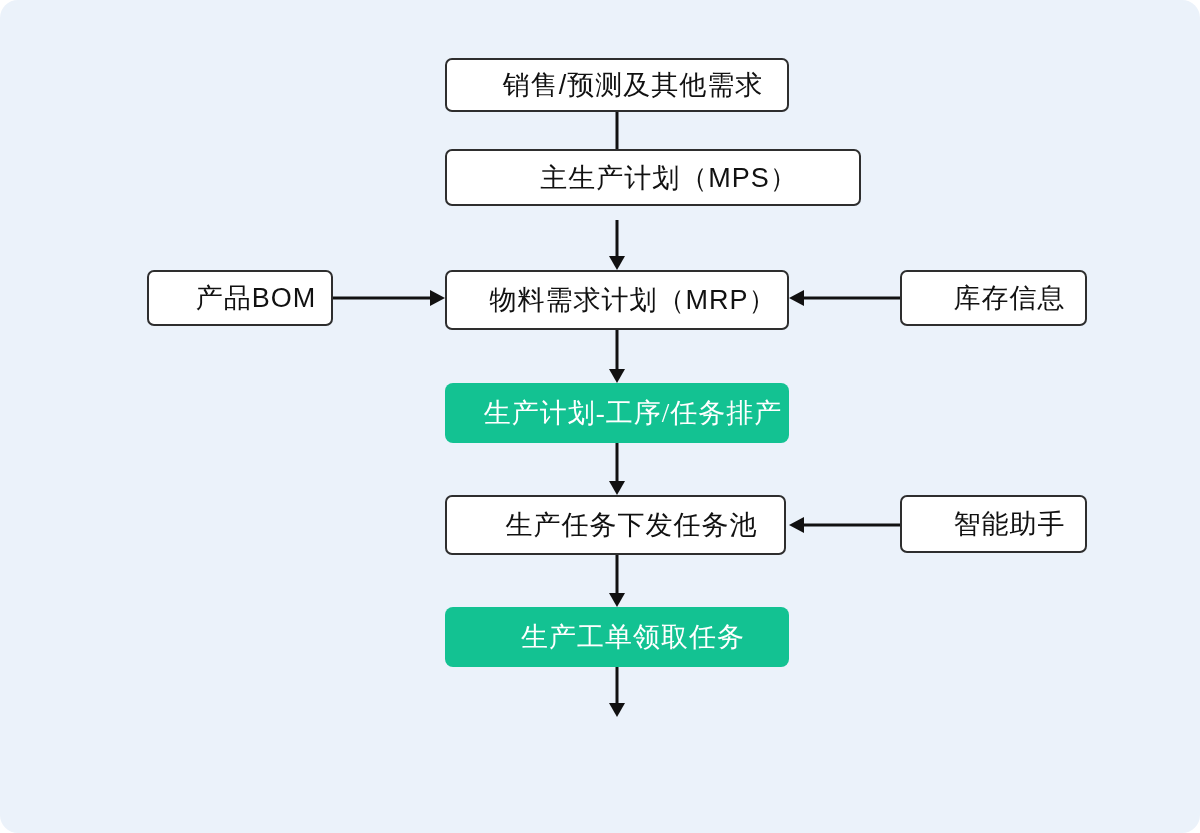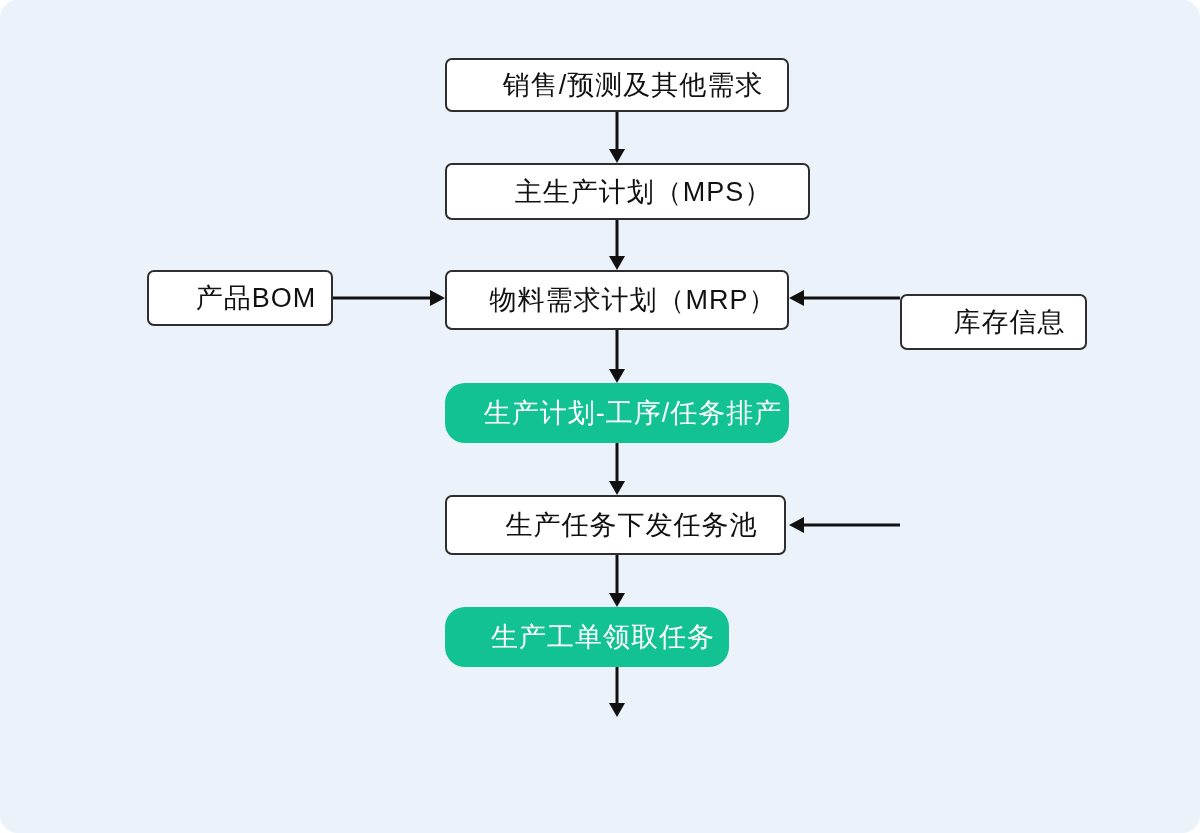--- a/index.html
+++ b/index.html
@@ -46,22 +46,23 @@
   }
   .node.white {
     background: var(--node-fill-white, #ffffff);
     border: 2px solid var(--border-color, #2E2E2E);
     border-radius: 7px;
     color: var(--text-color, #111111);
   }
   .node.green {
     background: var(--node-fill-green, #13C292);
     border: none;
-    border-radius: 20px;
+    border-radius: 8px;
     color: var(--green-text-color, #ffffff);
+    font-family: Liberation Serif, serif;
   }
 </style>
 </head>
 <body>
 
 <div class="canvas">
 
   <svg class="arrows" viewBox="0 0 1200 833" xmlns="http://www.w3.org/2000/svg">
     <g>
       <line x1="617" y1="112" x2="617" y2="150"></line>
@@ -96,29 +97,30 @@
       <polygon points="804,290 804,306 789,298"></polygon>
     </g>
     <g>
       <line x1="900" y1="525" x2="803" y2="525"></line>
       <polygon points="804,517 804,533 789,525"></polygon>
     </g>
   </svg>
 
   <div class="node white" style="left:445px; top:58px; width:344px; height:54px;">销售/预测及其他需求</div>
 
-  <div class="node white" style="left:445px; top:163px; width:365px; height:57px;">主生产计划（MPS）</div>
+  <div class="node white" style="left:445px; top:149px; width:416px; height:57px;">主生产计划（MPS）</div>
 
   <div class="node white" style="left:147px; top:270px; width:186px; height:56px;">产品BOM</div>
 
   <div class="node white" style="left:445px; top:270px; width:344px; height:60px;">物料需求计划（MRP）</div>
 
-  <div class="node white" style="left:900px; top:270px; width:187px; height:56px;margin-top:24px;">库存信息</div>
+  <div class="node white" style="left:900px; top:270px; width:187px; height:56px;">库存信息</div>
 
   <div class="node green" style="left:445px; top:383px; width:344px; height:60px;">生产计划-工序/任务排产</div>
 
   <div class="node white" style="left:445px; top:495px; width:341px; height:60px;">生产任务下发任务池</div>
 
+  <div class="node white" style="left:900px; top:495px; width:187px; height:58px;">智能助手</div>
 
-  <div class="node green" style="left:445px; top:607px; width:284px; height:60px;">生产工单领取任务</div>
+  <div class="node green" style="left:445px; top:607px; width:344px; height:60px;">生产工单领取任务</div>
 
 
 </div>
 
 </body></html>

